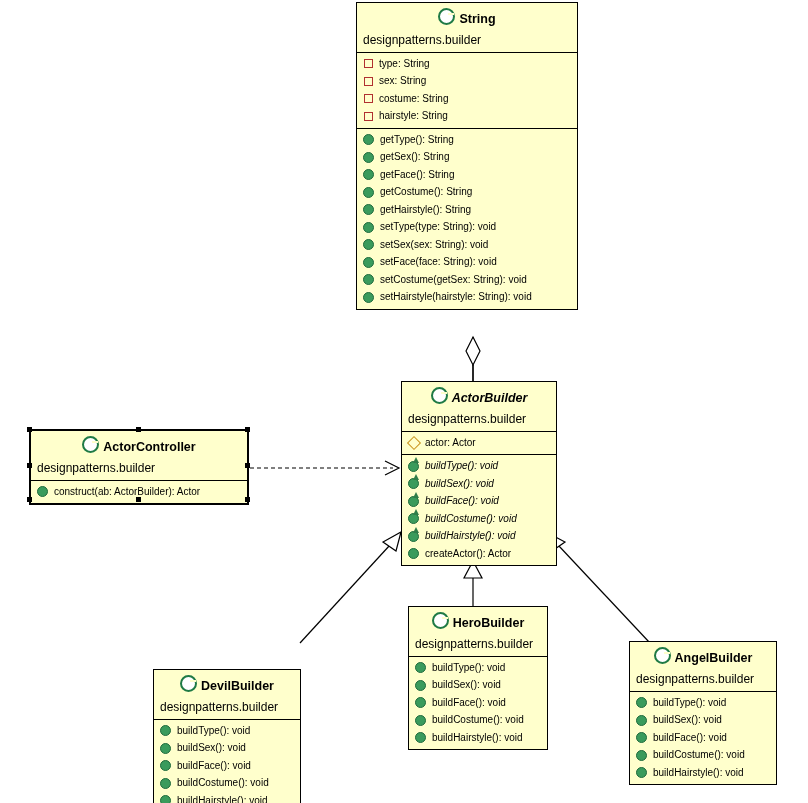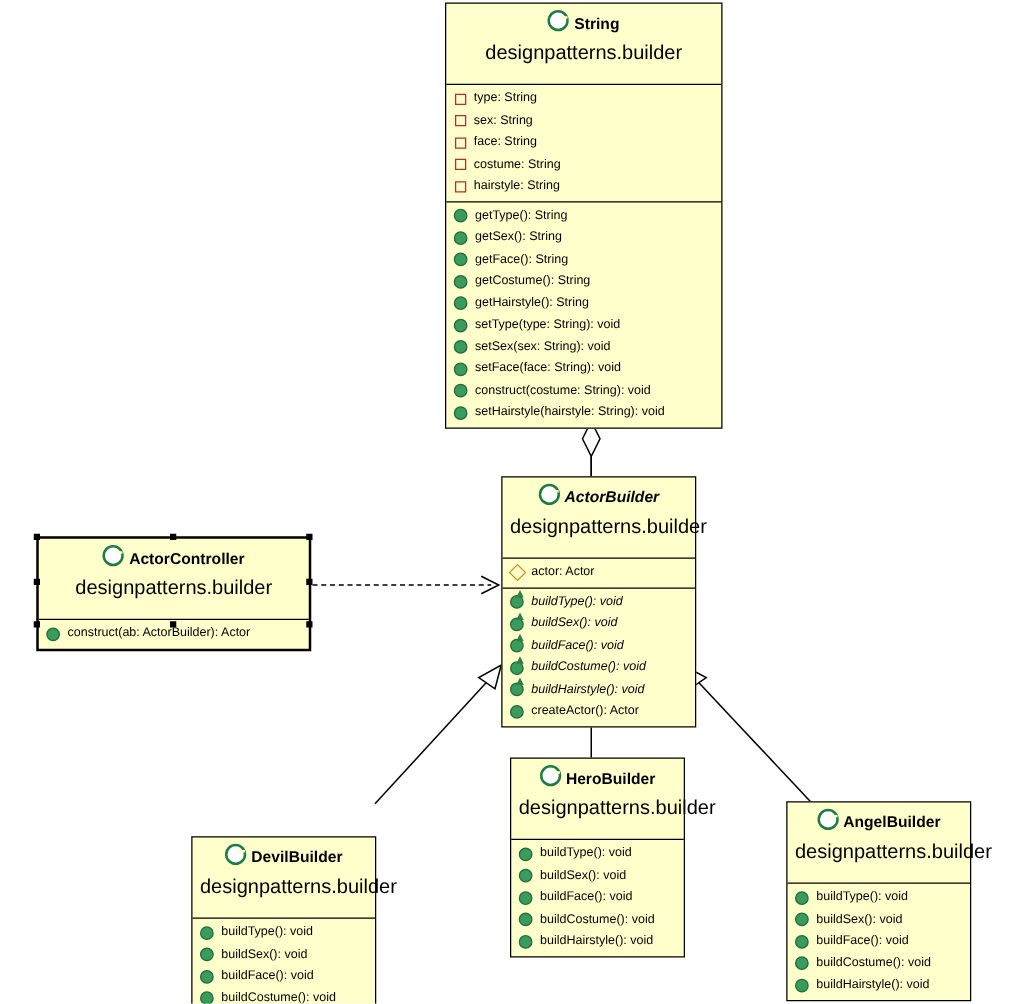--- a/index.html
+++ b/index.html
@@ -41,23 +41,22 @@
     padding: 5px 6px 4px 6px;
     font-weight: bold;
     font-size: 12.5px;
     white-space: nowrap;
     line-height: 1.1;
   }
   .cls-header .nm {
     vertical-align: middle;
   }
   .cls-pkg {
-    text-align: center;
-    padding: 3px 6px 16px 6px;
-    font-size: 16px;
+    padding: 3px 6px 5px 6px;
+    font-size: 12px;
     white-space: nowrap;
     border-bottom: 1px solid #000000;
     line-height: 1.1;
   }
   .cls-section {
     padding: 2px 0 3px 0;
   }
   .cls-section + .cls-section {
     border-top: 1px solid #000000;
   }
@@ -208,24 +207,20 @@
       <div class="member">
         <span class="ico ico-field-priv"></span>
         <span class="mtxt">type: String</span>
       </div>
       <div class="member">
         <span class="ico ico-field-priv"></span>
         <span class="mtxt">sex: String</span>
       </div>
       <div class="member">
         <span class="ico ico-field-priv"></span>
-        <span class="mtxt">face: String</span>
-      </div>
-      <div class="member">
-        <span class="ico ico-field-priv"></span>
         <span class="mtxt">costume: String</span>
       </div>
       <div class="member">
         <span class="ico ico-field-priv"></span>
         <span class="mtxt">hairstyle: String</span>
       </div>
     </div>
 
     <div class="cls-section">
       <div class="member">
@@ -255,21 +250,21 @@
       <div class="member">
         <span class="ico ico-method"></span>
         <span class="mtxt">setSex(sex: String): void</span>
       </div>
       <div class="member">
         <span class="ico ico-method"></span>
         <span class="mtxt">setFace(face: String): void</span>
       </div>
       <div class="member">
         <span class="ico ico-method"></span>
-        <span class="mtxt">construct(costume: String): void</span>
+        <span class="mtxt">setCostume(getSex: String): void</span>
       </div>
       <div class="member">
         <span class="ico ico-method"></span>
         <span class="mtxt">setHairstyle(hairstyle: String): void</span>
       </div>
     </div>
   </div>
 
   <div class="uml-class" style="left:401px; top:381px; width:156px;">
     <div class="cls-header">

